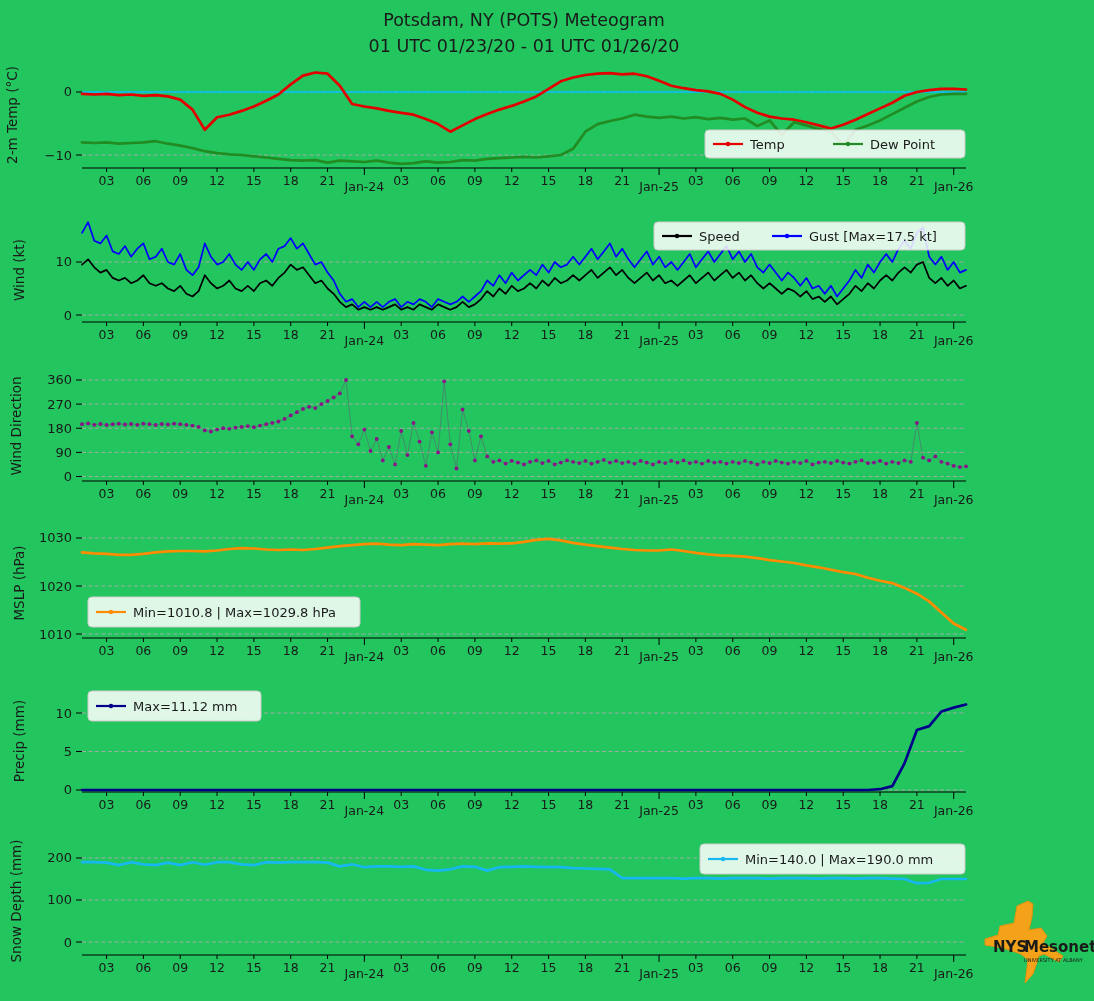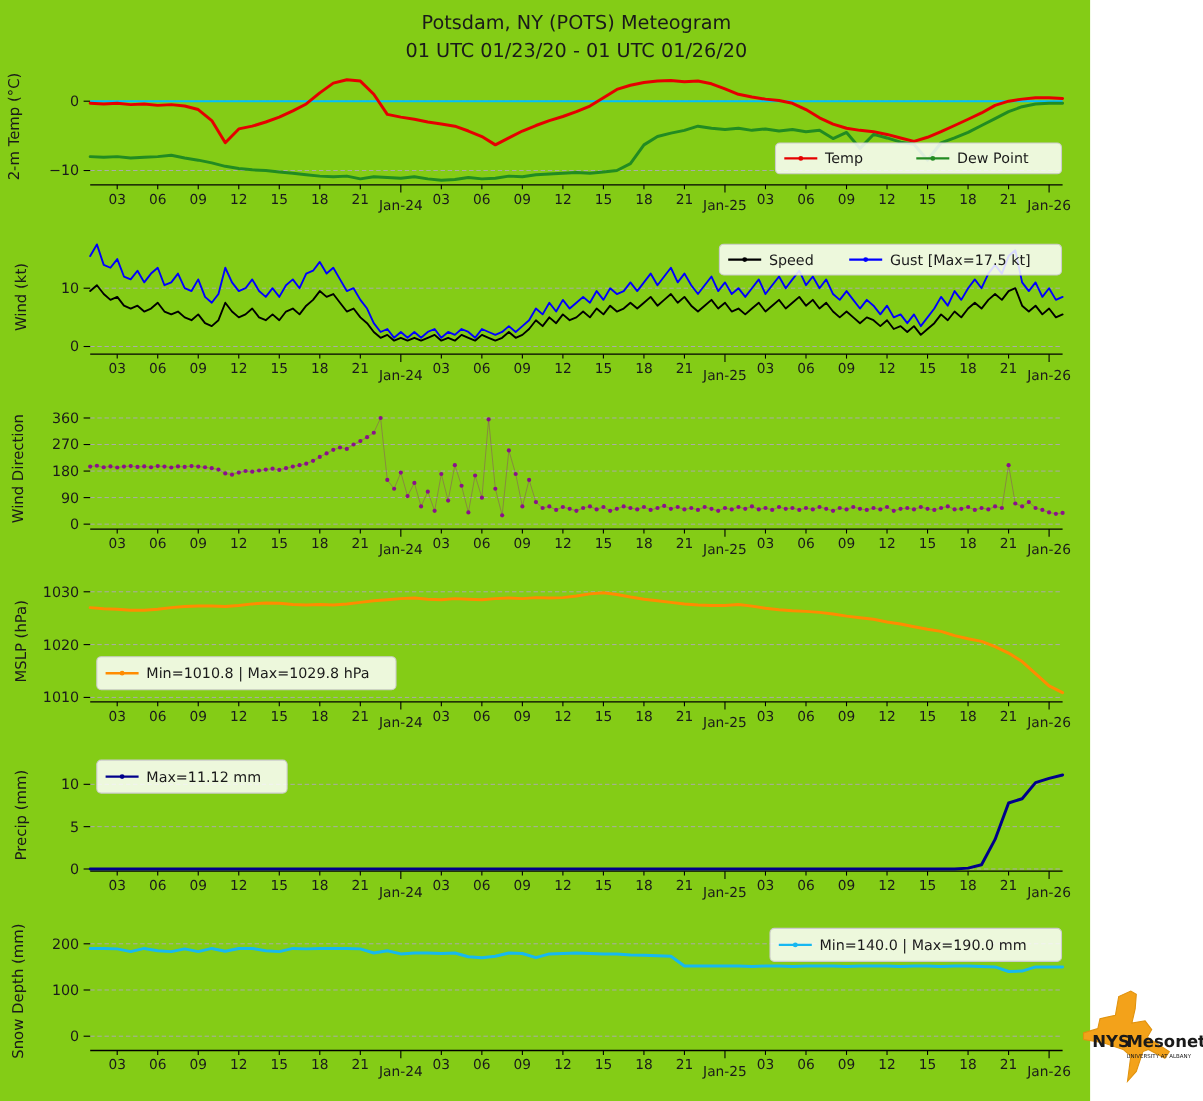--- a/index.html
+++ b/index.html
@@ -1,16 +1,16 @@
 <!DOCTYPE html>
 <html><head>
 <meta charset="utf-8">
 <style>
   html,body{margin:0;padding:0;background:#ffffff;}
-  .stage{position:relative;width:991px;height:1001px;background:#84cc16;
+  .stage{position:relative;width:1094px;height:1001px;background:#22c55e;
          font-family:"DejaVu Sans", sans-serif;}
   svg text{font-family:"DejaVu Sans", sans-serif;fill:#1a1a1a;}
   .title{font-size:17.5px;}
 </style>
 </head>
 <body>
 
 <div class="stage">
   <svg id="chart" width="1094" height="1001" viewBox="0 0 1094 1001">
     <text class="title" x="524" y="26" text-anchor="middle">Potsdam, NY (POTS) Meteogram</text>

